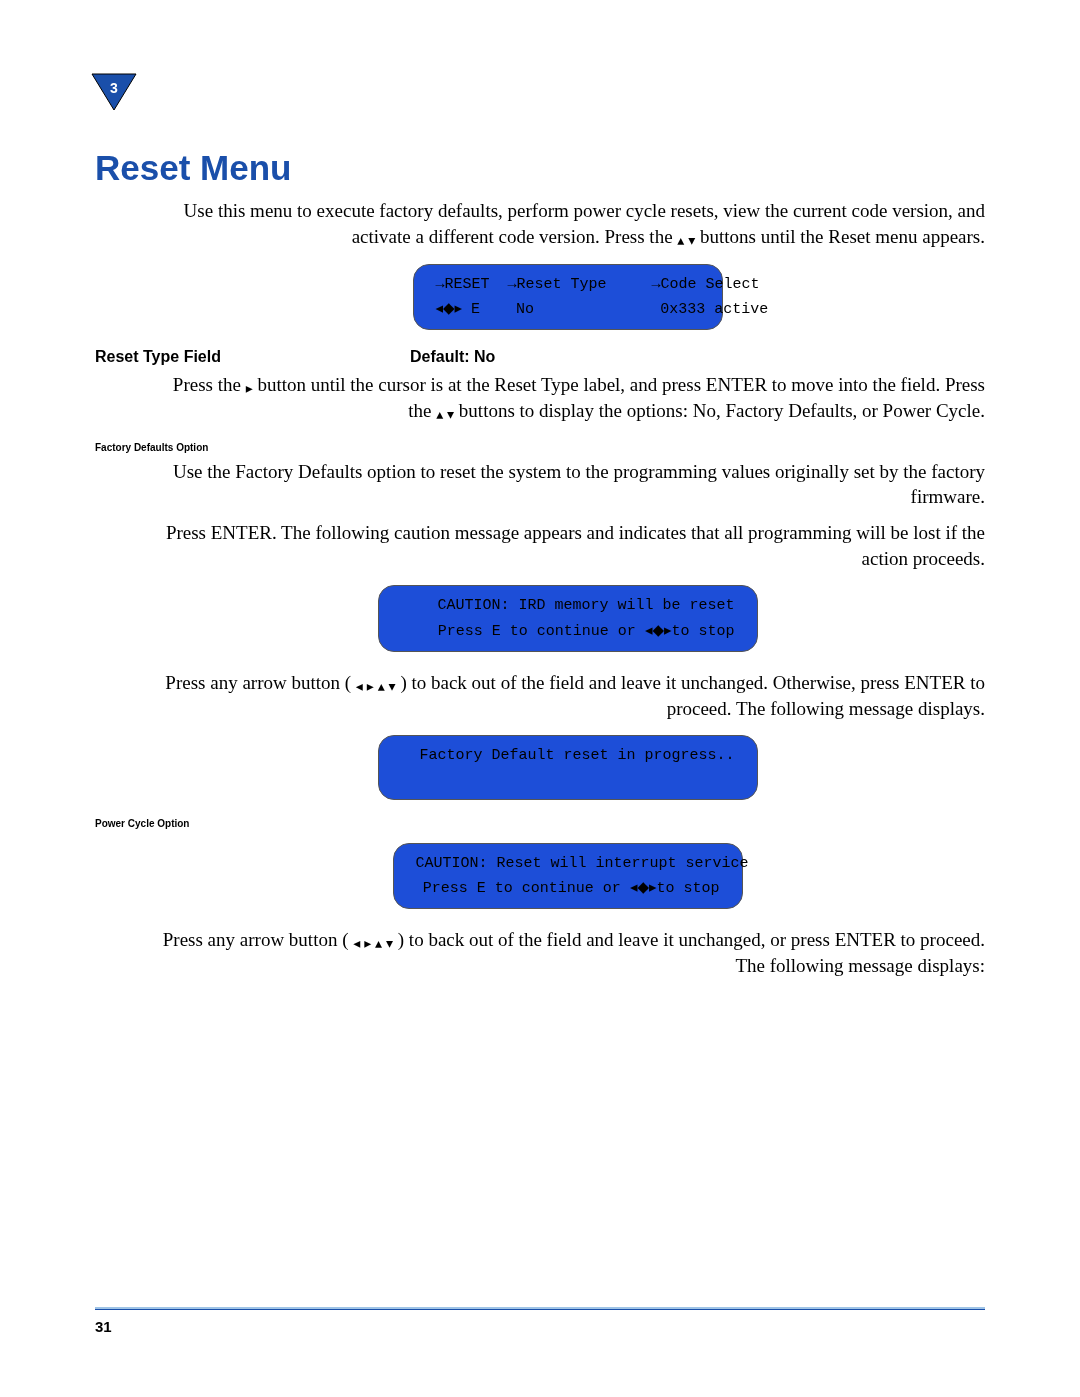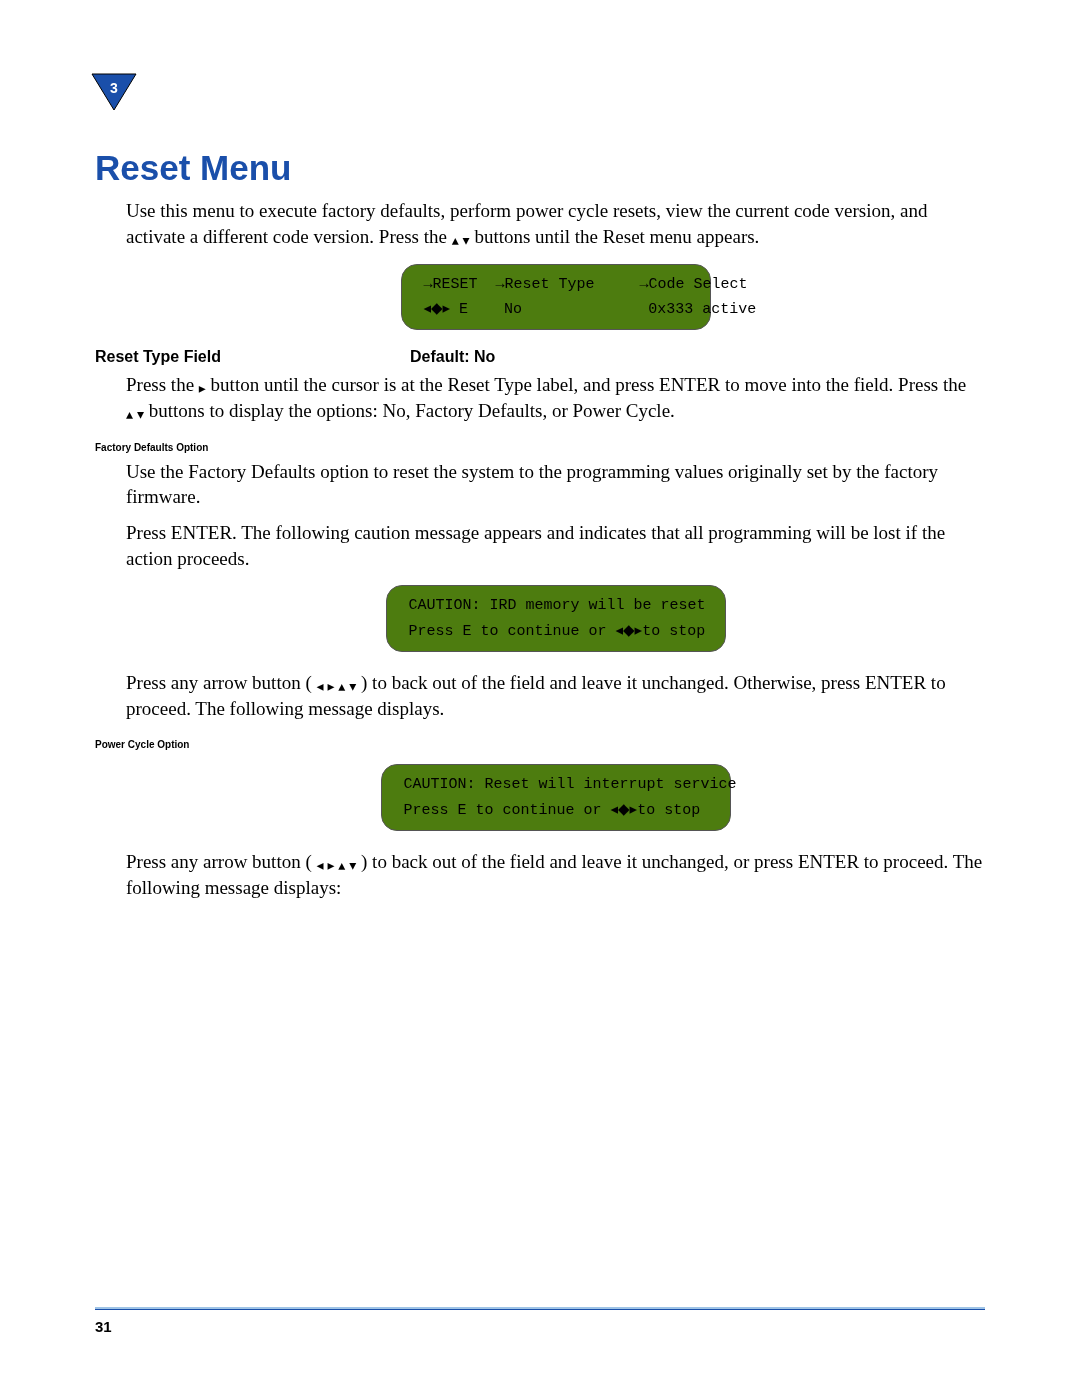--- a/index.html
+++ b/index.html
@@ -34,47 +34,48 @@
     color: #fff;
   }
   h1.section-title {
     font-family: Arial, Helvetica, sans-serif;
     font-weight: bold;
     font-size: 35px;
     color: #1a4faa;
     margin: 68px 0 10px 0;
   }
   .body-col {
-    margin-left: 31px;
+    margin-left: 55px;
     margin-right: 0;
     font-size: 19px;
     line-height: 1.35;
+    text-align: right;
   }
   .body-col p { margin: 6px 0 10px 0; }
   .inline-arrow {
     display: inline-block;
     vertical-align: -2px;
     font-size: 14px;
     font-family: Arial, sans-serif;
   }
   .lcd {
     display: block;
     margin: 14px auto 18px auto;
-    background: #4d7c0f;
+    background: #1d4ed8;
     border: 1px solid #555;
     border-radius: 16px;
     font-family: "Courier New", Courier, monospace;
     font-size: 15px;
     line-height: 1.55;
     white-space: pre;
     padding: 8px 22px;
     box-sizing: border-box;
   }
   .lcd.w300 { width: 310px; }
-  .lcd.w340 { width: 340px; }
+  .lcd.w340 { width: 380px; }
   .lcd.w350 { width: 350px; }
   .field-row {
     display: flex;
     font-family: Arial, Helvetica, sans-serif;
     font-weight: bold;
     font-size: 16px;
     margin: 8px 0 2px 0;
   }
   .field-row .left  { flex: 0 0 315px; }
   .sub-head {
@@ -159,20 +160,22 @@
 
     <div class="lcd w340"><span>CAUTION: IRD memory will be reset</span>
 <span>Press E to continue or </span><span class="navdot">◂◆▸</span><span>to stop</span></div>
 
     <p>
       <span>Press any arrow button ( </span>
       <span class="inline-arrow">◂  ▸  ▴  ▾</span>
       <span> ) to back out of the field and leave it unchanged. Otherwise, press ENTER to proceed. The following message displays.</span>
     </p>
 
+    <div class="lcd w340"><span>Factory Default reset in progress..</span>
+<span> </span></div>
   </div>
 
   <div class="sub-head">Power Cycle Option</div>
 
   <div class="body-col">
 
     <div class="lcd w350"><span>CAUTION: Reset will interrupt service</span>
 <span>Press E to continue or </span><span class="navdot">◂◆▸</span><span>to stop</span></div>
 
     <p>

